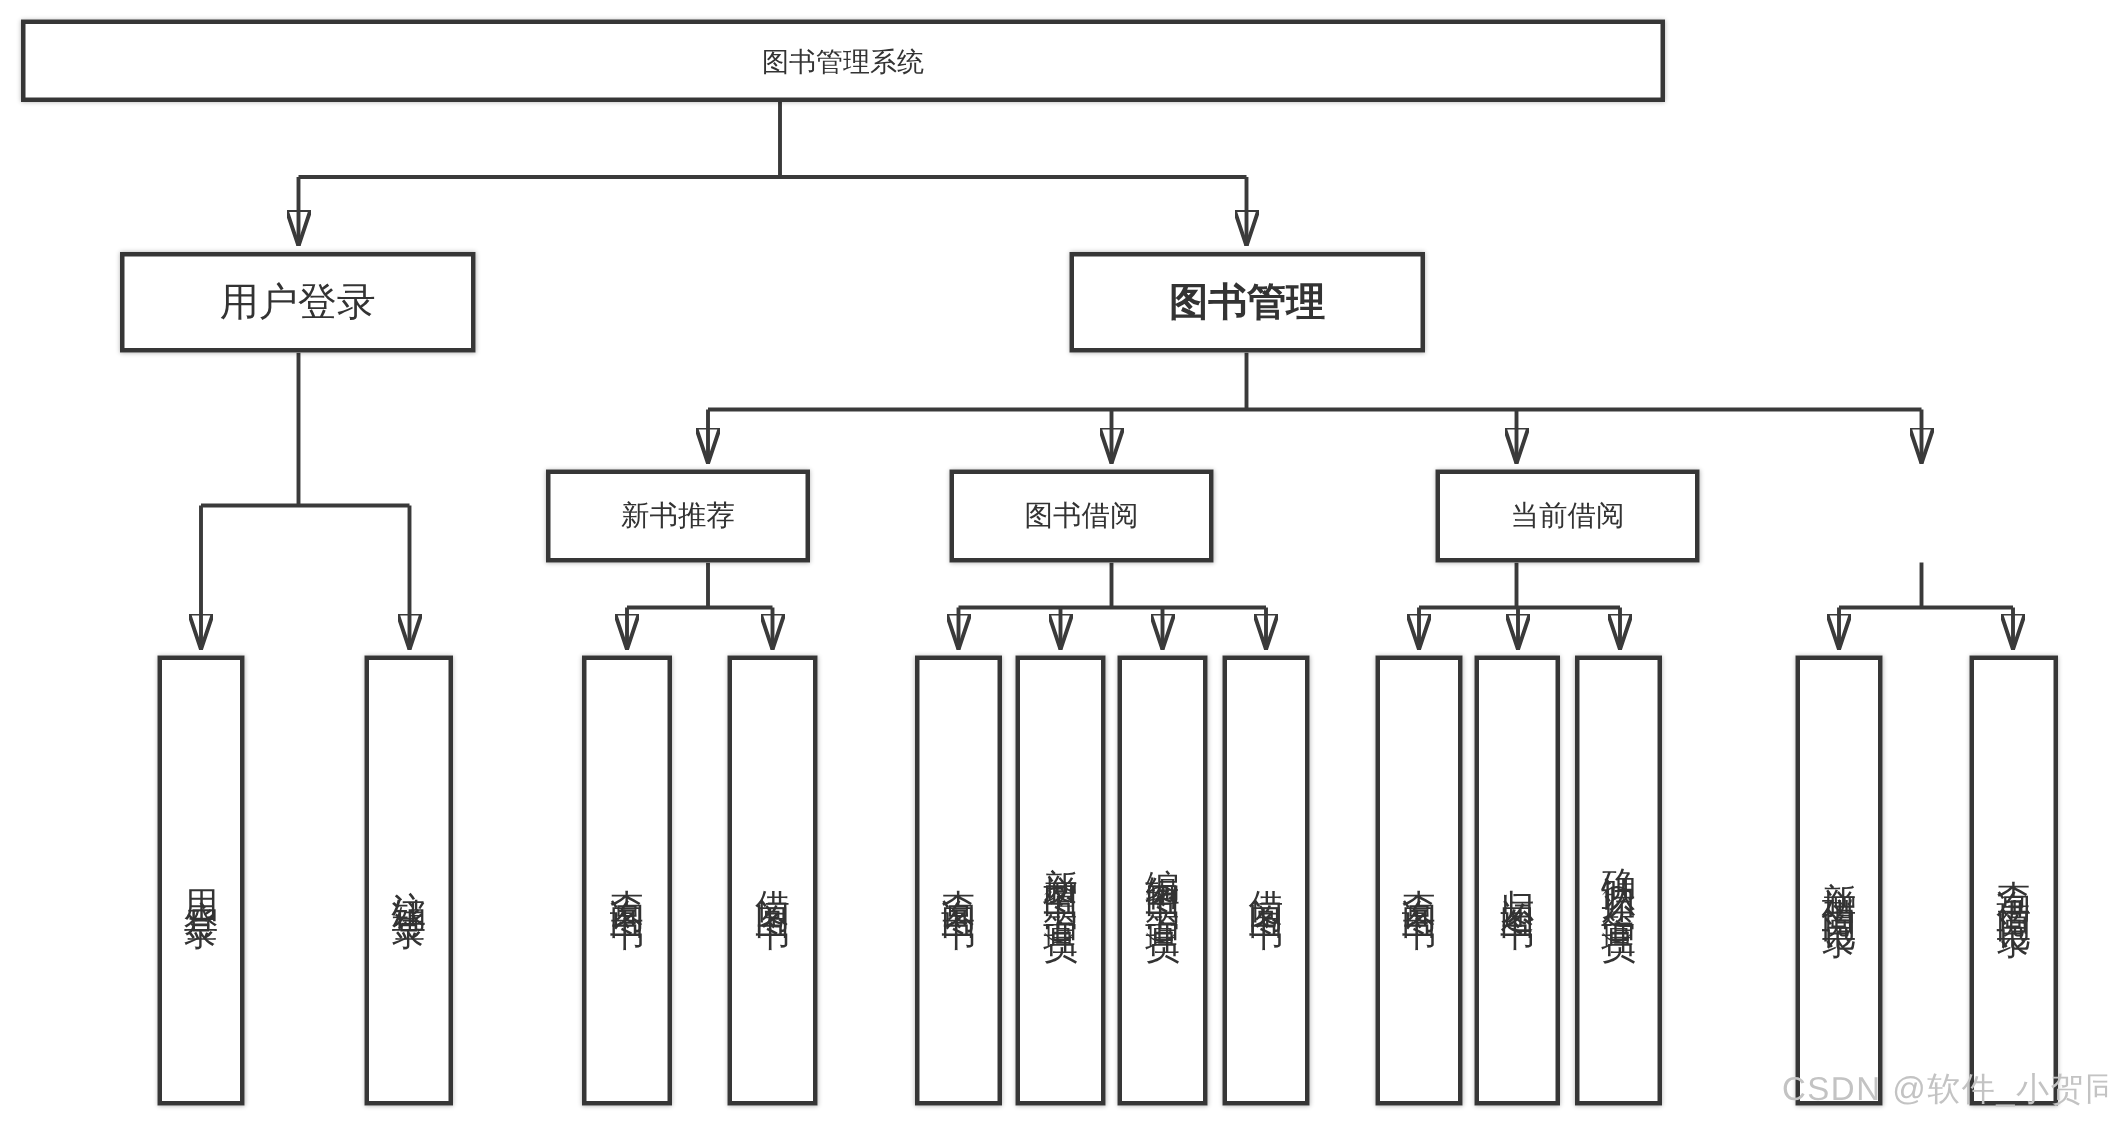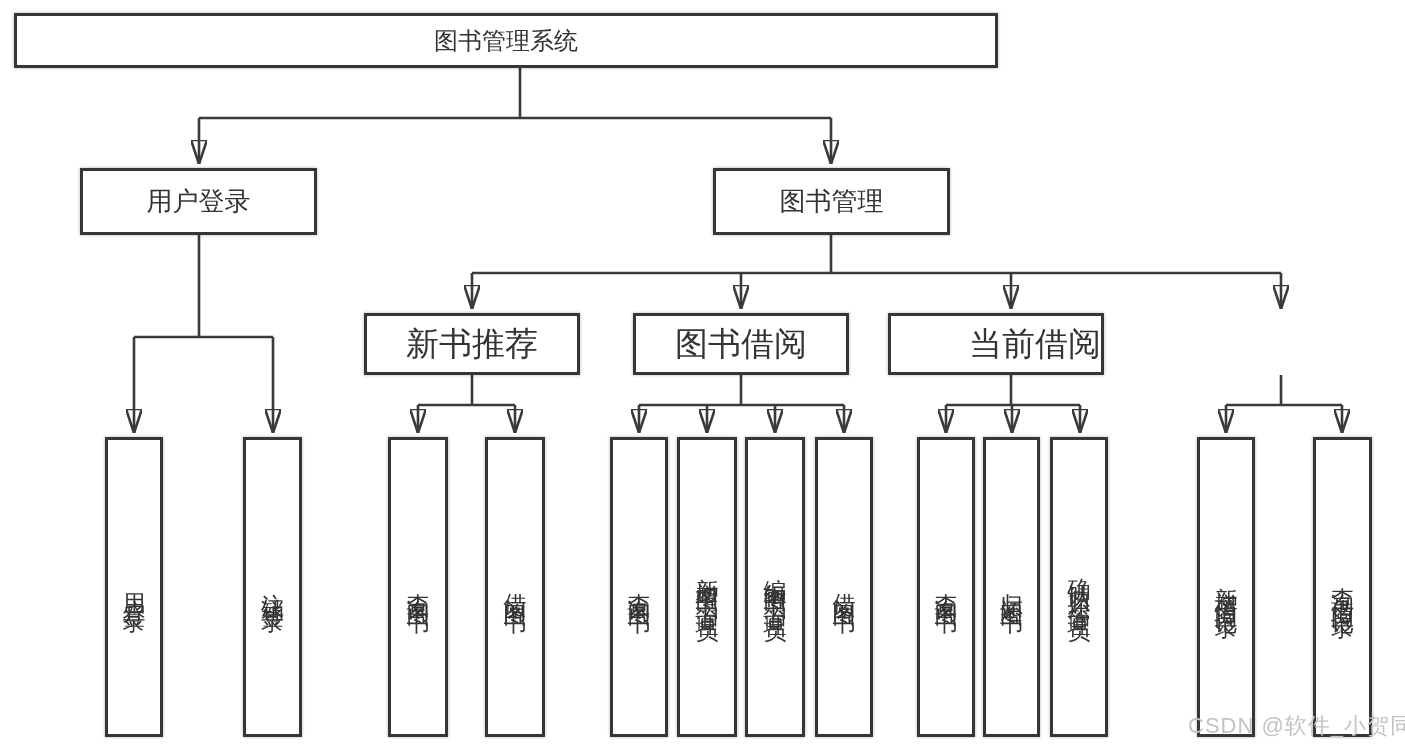--- a/index.html
+++ b/index.html
@@ -20,23 +20,23 @@
   .node{
     position:absolute;
     background:#ffffff;
     border:3px solid #363636;
     box-shadow:0 0 3px rgba(0,0,0,0.30);
     display:flex;align-items:center;justify-content:center;
     color:#333333;
     box-sizing:border-box;
     text-align:center;
   }
-  .root-node{left:14px;top:13px;width:984px;height:55px;font-size:24px;}
+  .root-node{left:14px;top:13px;width:1096px;height:55px;font-size:18px;}
   .l2-node{top:168px;width:237px;height:67px;font-size:26px;}
-  .l3-node{top:313px;width:216px;height:62px;font-size:33px;}
+  .l3-node{top:313px;width:176px;height:62px;font-size:19px;}
   .leaf{top:437px;height:300px;}
   .vtext{
     writing-mode:vertical-rl;
     text-orientation:mixed;
     font-size:23px;
     letter-spacing:6px;
     color:#333333;
     line-height:1;
   }
   .watermark{
@@ -102,31 +102,31 @@
     <path d="M1342 405 V433" marker-end="url(#arw)"></path>
   </svg>
 
   <div class="node root-node">
     <span>图书管理系统</span>
   </div>
 
   <div class="node l2-node" style="left:80px;">
     <span>用户登录</span>
   </div>
-  <div class="node l2-node" style="left:713px;">
+  <div class="node l2-node" style="left:713px;font-weight:bold;">
     <span>图书管理</span>
   </div>
 
   <div class="node l3-node" style="left:364px;">
     <span>新书推荐</span>
   </div>
   <div class="node l3-node" style="left:633px;text-align:right;">
     <span>图书借阅</span>
   </div>
-  <div class="node l3-node" style="left:888px;justify-content:flex-end;">
+  <div class="node l3-node" style="left:957px;">
     <span>当前借阅</span>
   </div>
 
   <div class="node leaf" style="left:105px;width:58px;">
     <span class="vtext">用户登录</span>
   </div>
   <div class="node leaf" style="left:243px;width:59px;">
     <span class="vtext">注销登录</span>
   </div>
 

